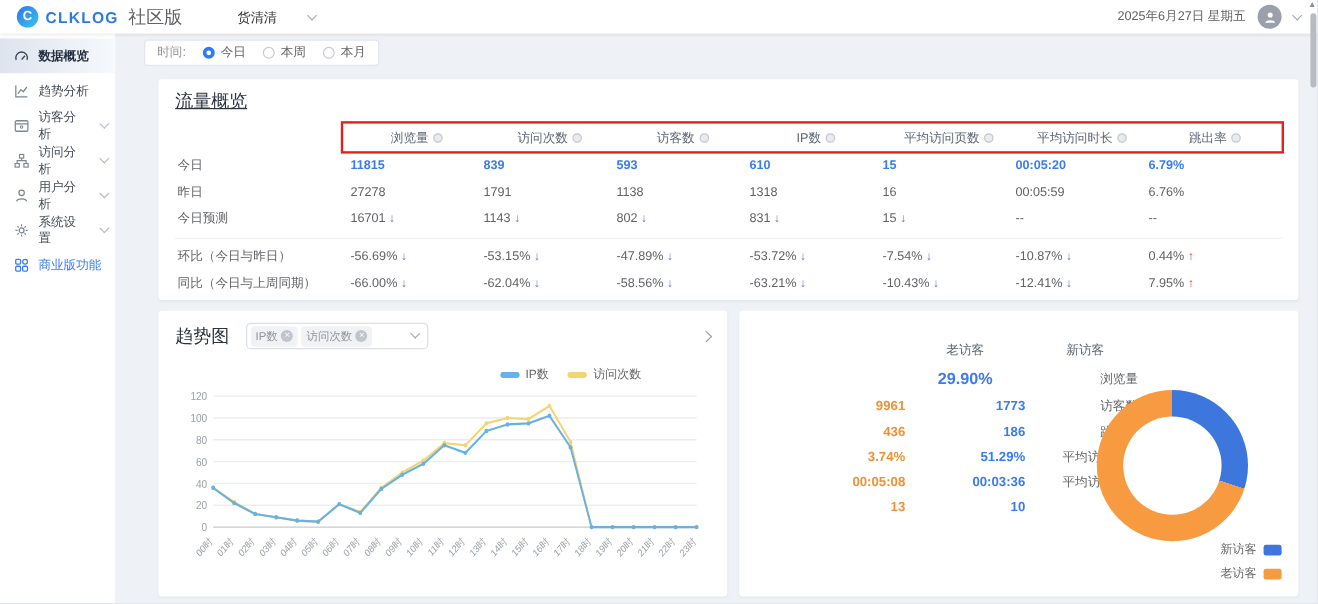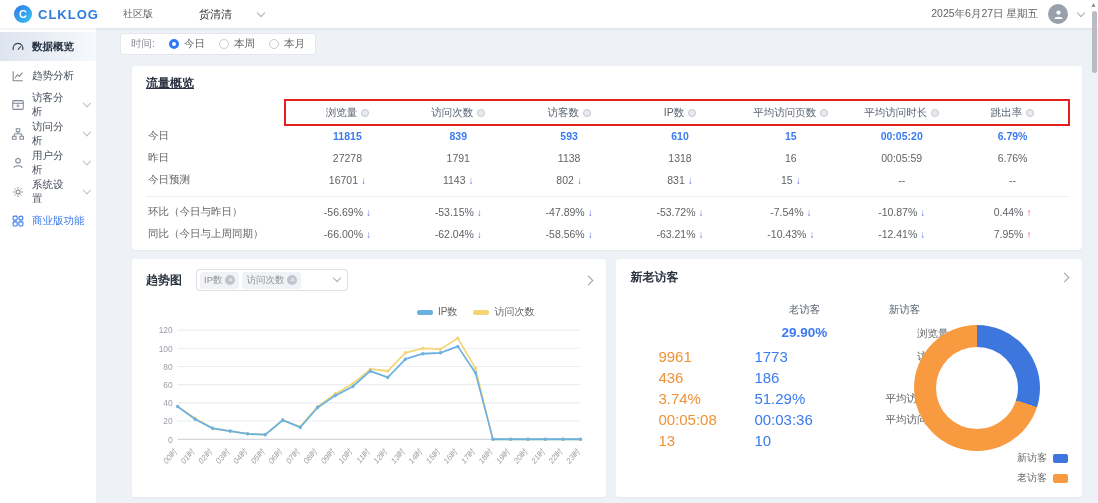--- a/index.html
+++ b/index.html
@@ -8,21 +8,21 @@
   .app { position:relative; width:1098px; height:503px; background:#eef1f6; overflow:hidden; }
 
   
   .topbar { position:relative; height:28px; background:#fff; display:flex; align-items:center;
             box-shadow:0 1px 3px rgba(0,0,0,.08); z-index:5; padding:0 14px; }
   .logo-wrap { display:flex; align-items:center; gap:6px; }
   .logo-icon { width:18px; height:18px; border-radius:50%;
                background:linear-gradient(135deg,#2f77e6,#38c5f2); color:#fff; font-weight:bold;
                font-size:11px; display:flex; align-items:center; justify-content:center; }
   .logo-text { font-size:13px; font-weight:bold; letter-spacing:1px; color:#2b7ce0; }
-  .edition { font-size:10px; color:#606266; margin-left:24px; }
+  .edition { font-size:15px; color:#606266; margin-left:8px; }
   .project { display:flex; align-items:center; gap:26px; margin-left:46px; font-size:11px; color:#303133; }
   .chev-down { width:6px; height:6px; border-right:1px solid #a7adb8; border-bottom:1px solid #a7adb8;
                transform:rotate(45deg); display:inline-block; margin-top:-3px; }
   .topbar-right { margin-left:auto; display:flex; align-items:center; gap:10px; }
   .date-text { font-size:10.5px; color:#606266; }
   .avatar { width:20px; height:20px; border-radius:50%; background:#9aa0ab; display:flex;
             align-items:center; justify-content:center; }
   .avatar svg { width:13px; height:13px; }
 
   
@@ -51,35 +51,35 @@
   .filter-box { display:flex; align-items:center; background:#fff; border:1px solid #e3e6ec;
                 border-radius:3px; height:22px; padding:0 10px; gap:14px; }
   .filter-label { font-size:10.5px; color:#909399; }
   .radio-opt { display:flex; align-items:center; gap:5px; font-size:10.5px; color:#606266; cursor:pointer; }
   .radio-dot { width:10px; height:10px; border-radius:50%; border:1px solid #c6cad2; background:#fff; }
   .radio-opt.sel .radio-dot { border:3px solid #2f7bf5; }
 
   
   .card { background:#fff; border-radius:3px; box-shadow:0 1px 2px rgba(0,0,0,.04); }
   .overview-card { margin-left:12px; padding:9px 14px 8px 14px; height:184px; margin-bottom:9px; }
-  .card-title { font-size:12px; font-weight:bold; color:#2c3340; }
+  .card-title { font-size:15px; font-weight:normal; color:#2c3340; }
   .overview-card .card-title { text-decoration:underline; }
 
   
   .t-grid { display:grid; grid-template-columns:146px repeat(7,1fr); align-items:center; }
   .t-header { position:relative; margin-top:9px; height:24px; }
   .t-header .t-grid { height:24px; }
   .th-cell { display:flex; align-items:center; justify-content:center; gap:4px;
              font-size:10.5px; color:#5a6472; }
   .info-icon { width:8px; height:8px; border-radius:50%; border:1px solid #c3c7cf; background:#e8eaef; }
   .red-box { position:absolute; left:138px; right:-2px; top:-2px; height:27px;
              border:2px solid #e32019; pointer-events:none; }
   .t-row { height:22px; }
   .t-label { font-size:10.5px; color:#606266; padding-left:2px; }
-  .t-cell { text-align:center; font-size:10.5px; color:#606266; }
+  .t-cell { font-size:10.5px; color:#606266; }
   .t-row.today .t-cell .val { color:#3a7bf0; font-weight:bold; }
   .arr { margin-left:3px; font-size:10px; }
   .arr.down { color:#6673dd; }
   .arr.up { color:#e23a3a; }
   .t-sep { border-top:1px solid #edeff3; margin:5px 0 4px 0; }
 
   
   .bottom-row { display:flex; gap:10px; flex:1; min-height:0; margin-left:12px; }
   .trend-card { flex:1.02; padding:10px 14px; display:flex; flex-direction:column; position:relative; }
   .visitors-card { flex:1; padding:10px 14px; position:relative; }
@@ -103,21 +103,21 @@
   .legend-swatch { width:16px; height:5px; border-radius:2px; background:#ccc; }
 
   .trend-chart { flex:1; }
 
   
   .v-table { margin:12px 0 0 28px; display:grid; grid-template-columns:96px 100px 100px;
              row-gap:0; align-items:center; }
   .v-head { font-size:10.5px; color:#5a6472; text-align:center; height:22px; line-height:22px; }
   .v-pct { font-size:13.5px; font-weight:bold; text-align:center; height:26px; line-height:26px; }
   .v-label { font-size:10.5px; color:#606266; text-align:right; padding-right:6px; height:21px; line-height:21px; }
-  .v-val { font-size:15px; text-align:left; height:21px; line-height:21px; }
+  .v-val { font-size:11px; text-align:right; height:21px; line-height:21px;font-weight:bold; }
   .c-orange { color:#ef9135; }
   .c-blue { color:#3a7bf0; }
 
   .donut { position:absolute; right:42px; top:66px; width:126px; height:126px; border-radius:50%; }
   .donut::after { content:""; position:absolute; left:22px; top:22px; width:82px; height:82px;
                   border-radius:50%; background:#fff; }
   .v-legend { position:absolute; right:14px; bottom:12px; display:flex; flex-direction:column; gap:6px;
               align-items:flex-end; }
   .v-legend .legend-item { gap:6px; }
   .v-legend .legend-swatch { width:15px; height:9px; border-radius:2px; }
@@ -466,25 +466,20 @@
               <circle cx="351.30434782608694" cy="104" r="1.6" fill="#6ab1e3"></circle>
               <circle cx="369.04347826086956" cy="104" r="1.6" fill="#6ab1e3"></circle>
               <circle cx="386.7826086956522" cy="104" r="1.6" fill="#6ab1e3"></circle>
               <circle cx="404.5217391304348" cy="104" r="1.6" fill="#6ab1e3"></circle>
               <circle cx="422.2608695652174" cy="104" r="1.6" fill="#6ab1e3"></circle>
               <circle cx="440" cy="104" r="1.6" fill="#6ab1e3"></circle>
             </svg>
         </div>
 
         <div class="card visitors-card">
-          <div class="card-head">
-            <span class="card-title">新老访客</span>
-            <span class="head-sp"></span>
-            <span class="chev-right"></span>
-          </div>
 
           <div class="v-table">
             <div></div>
             <div class="v-head">老访客</div>
             <div class="v-head">新访客</div>
 
             <div></div>
             <div class="v-pct c-blue">29.90%</div>
 
             <div class="v-label">浏览量</div>

